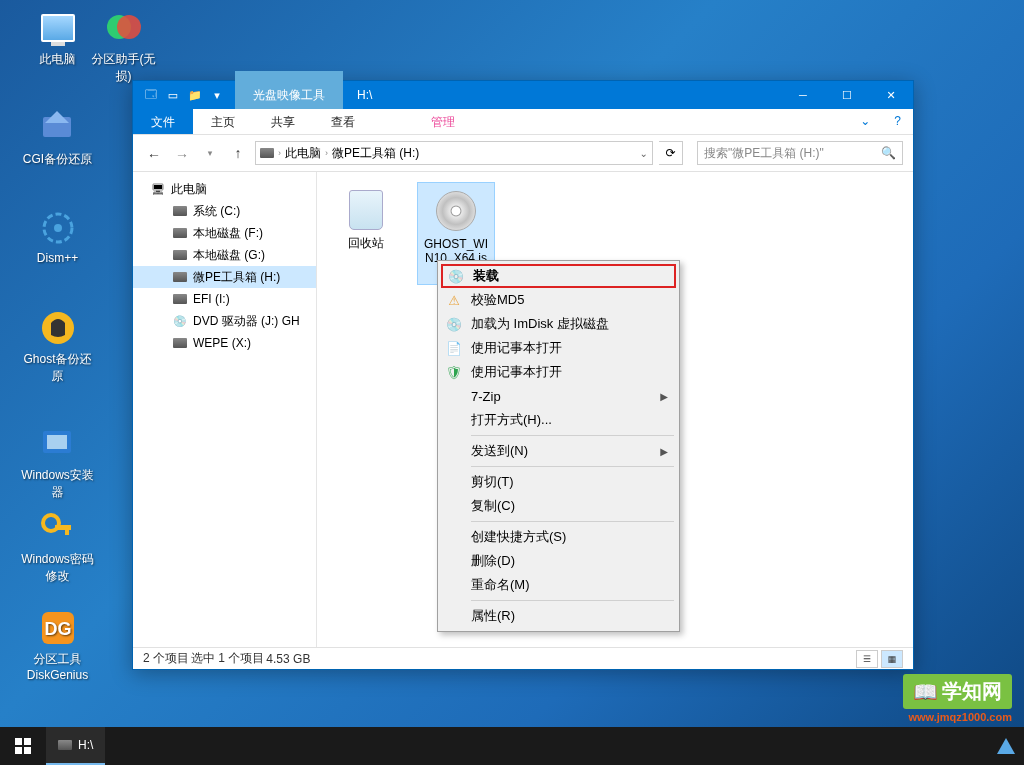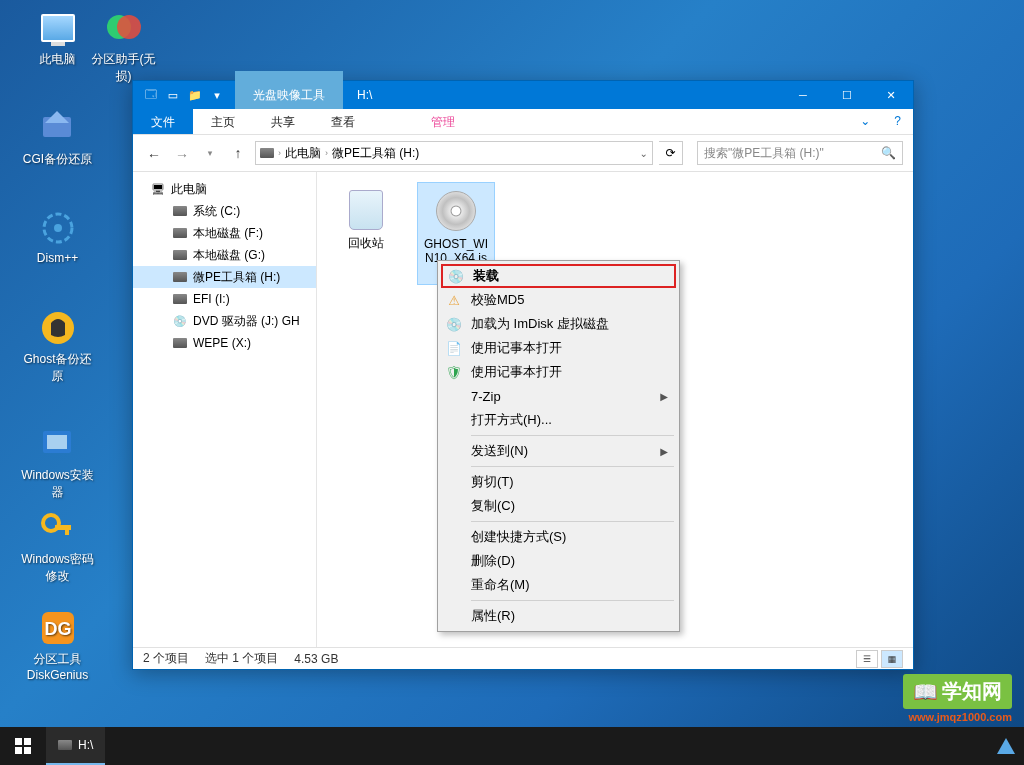--- a/index.html
+++ b/index.html
@@ -49,21 +49,21 @@
 .tree-item.selected { background: #cce8ff; }
 .tree-ico { width: 14px; height: 14px; display: inline-flex; align-items: center; justify-content: center; font-size: 11px; }
 
 .content { flex: 1; padding: 10px; display: flex; align-items: flex-start; gap: 12px; }
 .file-item { width: 78px; display: flex; flex-direction: column; align-items: center; font-size: 12px; text-align: center; padding: 4px; cursor: pointer; }
 .file-item.selected { background: #cce8ff; border: 1px solid #99d1ff; }
 .file-ico { width: 48px; height: 48px; display: flex; align-items: center; justify-content: center; font-size: 38px; margin-bottom: 2px; }
 .file-name { word-break: break-all; line-height: 1.2; }
 
 
-.status { height: 22px; border-top: 1px solid #e1e1e1; display: flex; align-items: center; font-size: 12px; padding: 0 10px; gap: 16px; color: #333; }
+.status { height: 22px; border-top: 1px solid #e1e1e1; display: flex; align-items: center; font-size: 12px; padding: 0 10px; gap: 2px; color: #333; }
 .status .view-icons { margin-left: auto; display: flex; gap: 3px; }
 .status .vi { width: 22px; height: 18px; border: 1px solid #ccc; display: flex; align-items: center; justify-content: center; font-size: 9px; cursor: pointer; }
 
 
 .ctx-menu { position: absolute; left: 437px; top: 260px; width: 243px; background: #f0f0f0; border: 1px solid #a0a0a0; box-shadow: 3px 3px 6px rgba(0,0,0,0.25); font-size: 13px; padding: 3px; }
 .ctx-item { display: flex; align-items: center; height: 24px; padding: 0 8px 0 4px; cursor: pointer; gap: 8px; }
 .ctx-item.highlighted { border: 2px solid #d22; }
 .ctx-ico { width: 18px; height: 18px; display: inline-flex; align-items: center; justify-content: center; font-size: 13px; }
 .ctx-label { flex: 1; }
 .ctx-arrow { color: #555; font-size: 10px; }

